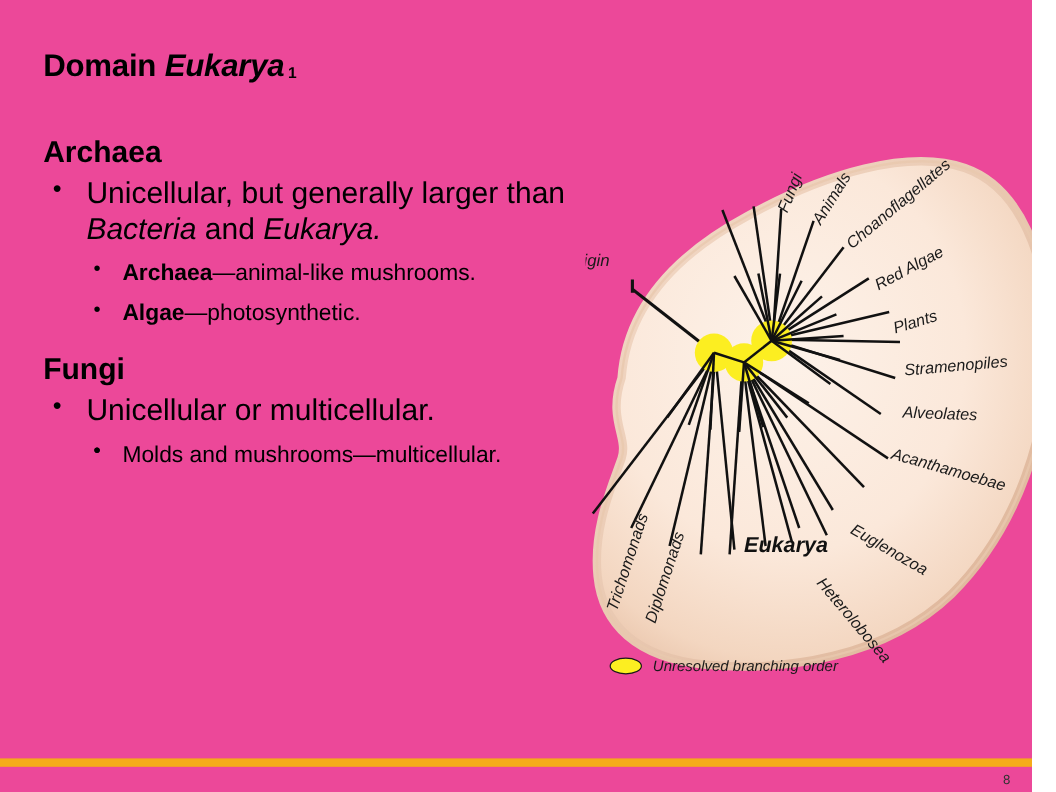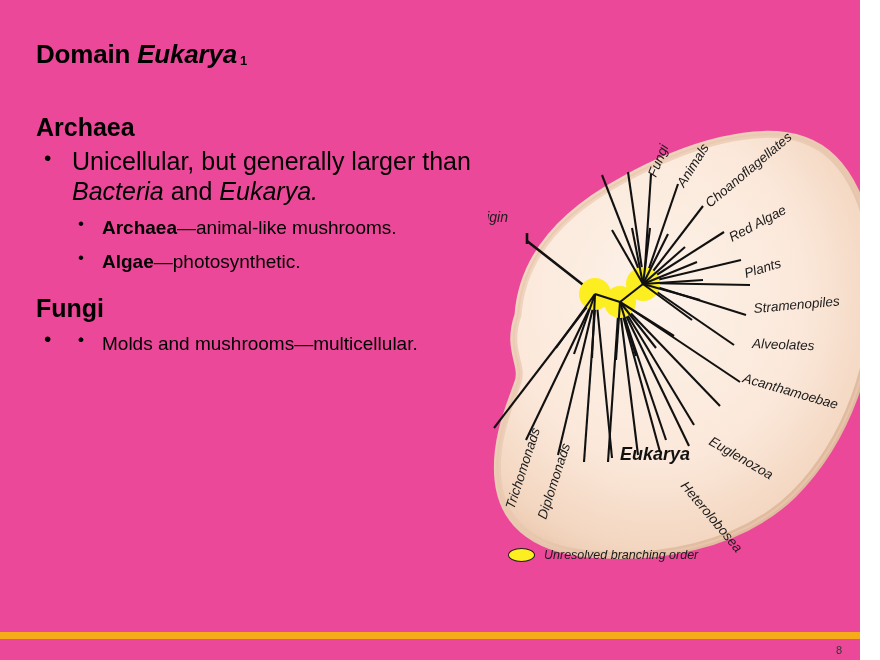--- a/index.html
+++ b/index.html
@@ -193,20 +193,21 @@
 
     <div class="lvl2">
       <span class="bullet">•</span>
       <span class="bold">Algae</span><span>—photosynthetic.</span>
     </div>
 
     <div class="head1 second">Fungi</div>
 
     <div class="lvl1">
       <span class="bullet">•</span>
+      <span>Unicellular or multicellular.</span>
     </div>
 
     <div class="lvl2">
       <span class="bullet">•</span>
     </div>
 
     <div class="lvl2">
       <span class="bullet">•</span>
       <span>Molds and mushrooms—multicellular.</span>
     </div>

